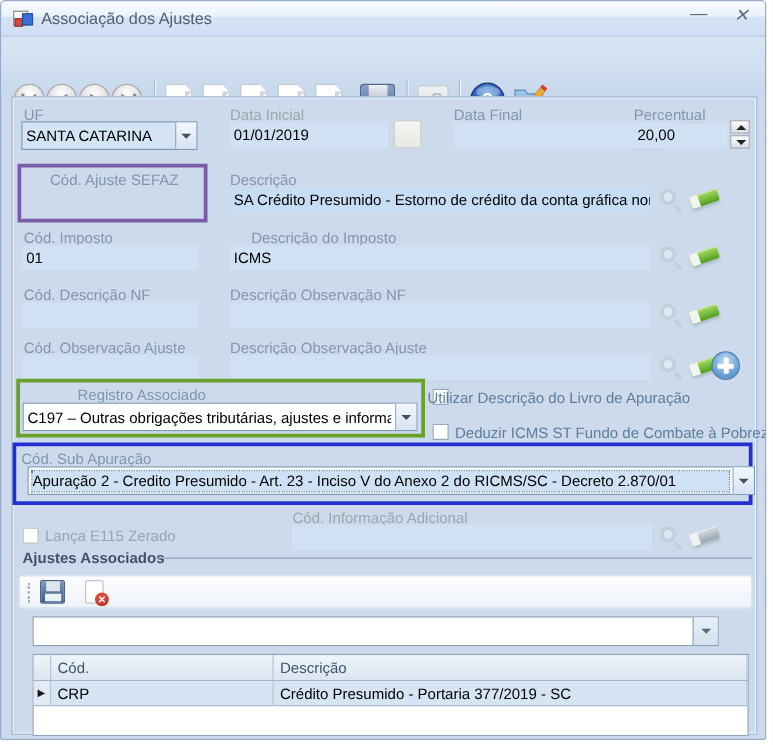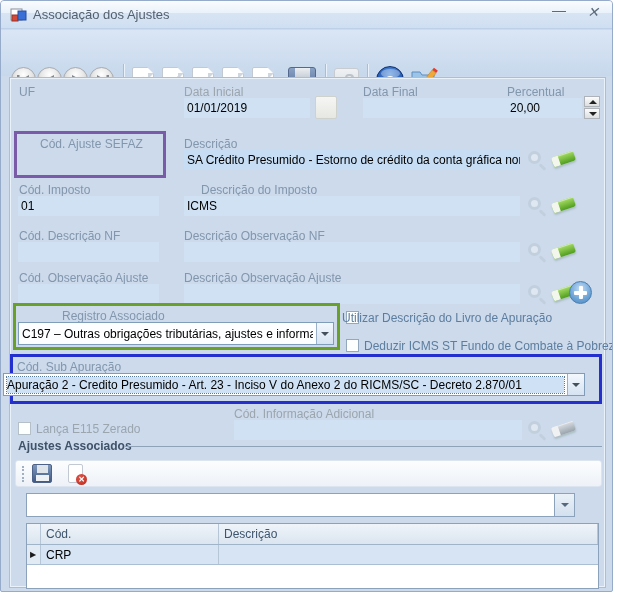--- a/index.html
+++ b/index.html
@@ -217,20 +217,26 @@
         <rect x="19" y="3" width="5" height="3" fill="#e03c30"></rect>
         <rect x="19" y="6" width="5" height="14" fill="#f0a838" stroke="#b97f20" stroke-width="0.5"></rect>
         <polygon points="19,20 24,20 21.5,25" fill="#e8c89a"></polygon>
       </g>
     </svg>
   </div>
 
   <div class="client"></div>
 
   <span class="lbl" style="left:18px;top:84px;">UF</span>
+  <div class="combo" style="left:16px;top:96px;width:141px;">
+    <span class="cb-text">SANTA CATARINA</span>
+    <span class="cb-btn">
+          <i class="arrow-dn"></i>
+        </span>
+  </div>
 
   <span class="lbl dis" style="left:183px;top:84px;">Data Inicial</span>
   <div class="field" style="left:183px;top:97px;width:126px;">01/01/2019</div>
   <div class="graybtn" style="left:314px;top:95px;"></div>
 
   <span class="lbl" style="left:362px;top:84px;">Data Final</span>
   <div class="field" style="left:362px;top:97px;width:168px;"></div>
   <div class="calbtn" style="left:544px;top:95px;">
         <div class="cal"></div>
       </div>
@@ -284,21 +290,21 @@
         </span>
   </div>
 
   <div class="checkbox" style="left:345px;top:310px;"></div>
   <span class="cb-lbl" style="left:341px;top:310px;">Utilizar Descrição do Livro de Apuração</span>
   <div class="checkbox" style="left:345px;top:338px;"></div>
   <span class="cb-lbl" style="left:363px;top:338px;">Deduzir ICMS ST Fundo de Combate à Pobreza</span>
 
   <div class="annot" style="left: 9px; top: 353px; width: 592px; height: 50px; border-color: rgb(35, 48, 207);"></div>
   <span class="lbl" style="left:16px;top:359px;">Cód. Sub Apuração</span>
-  <div class="combo" style="left:2px;top:372px;width:582px;background:#fdfeff;">
+  <div class="combo" style="left:21px;top:372px;width:582px;background:#fdfeff;">
     <span class="cb-text" style="background:#cfe2f5;outline:1px dotted #5a7a9a;">Apuração 2 - Credito Presumido - Art. 23 - Inciso V do Anexo 2 do RICMS/SC - Decreto 2.870/01</span>
     <span class="cb-btn">
           <i class="arrow-dn"></i>
         </span>
   </div>
 
   <div class="checkbox" style="left:17px;top:421px;border-color:#b4bfc9;"></div>
   <span class="cb-lbl dis" style="left:35px;top:421px;">Lança E115 Zerado</span>
   <span class="lbl dis" style="left:233px;top:406px;">Cód. Informação Adicional</span>
   <div class="field" style="left:233px;top:419px;width:288px;"></div>
@@ -325,17 +331,18 @@
 
   <div class="grid">
     <div class="g-head">
       <div class="g-ind"></div>
       <div class="g-cell g-c1">Cód.</div>
       <div class="g-cell g-c2">Descrição</div>
     </div>
     <div class="g-row">
       <div class="g-ind">▶</div>
       <div class="g-cell g-c1">CRP</div>
+      <div class="g-cell g-c2">Crédito Presumido - Portaria 377/2019 - SC</div>
     </div>
   </div>
 
 </div>
 </div>
 
 </body></html>

